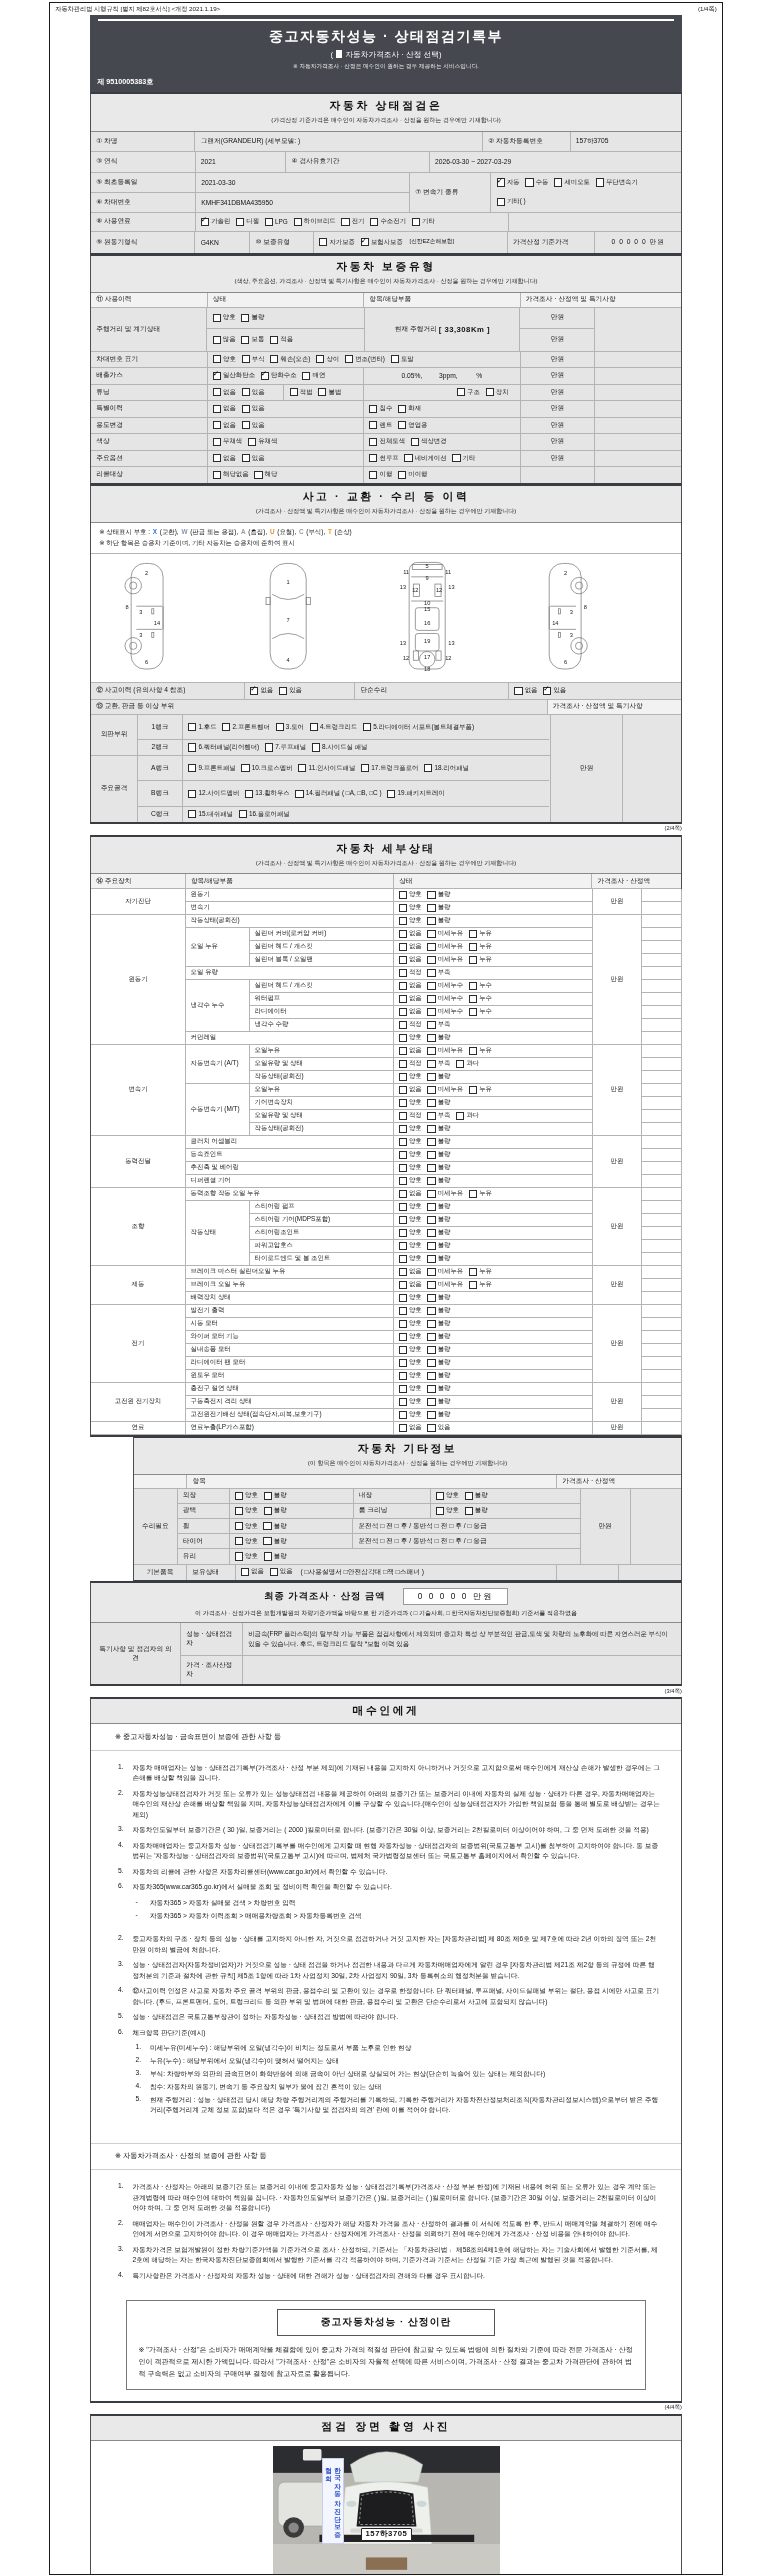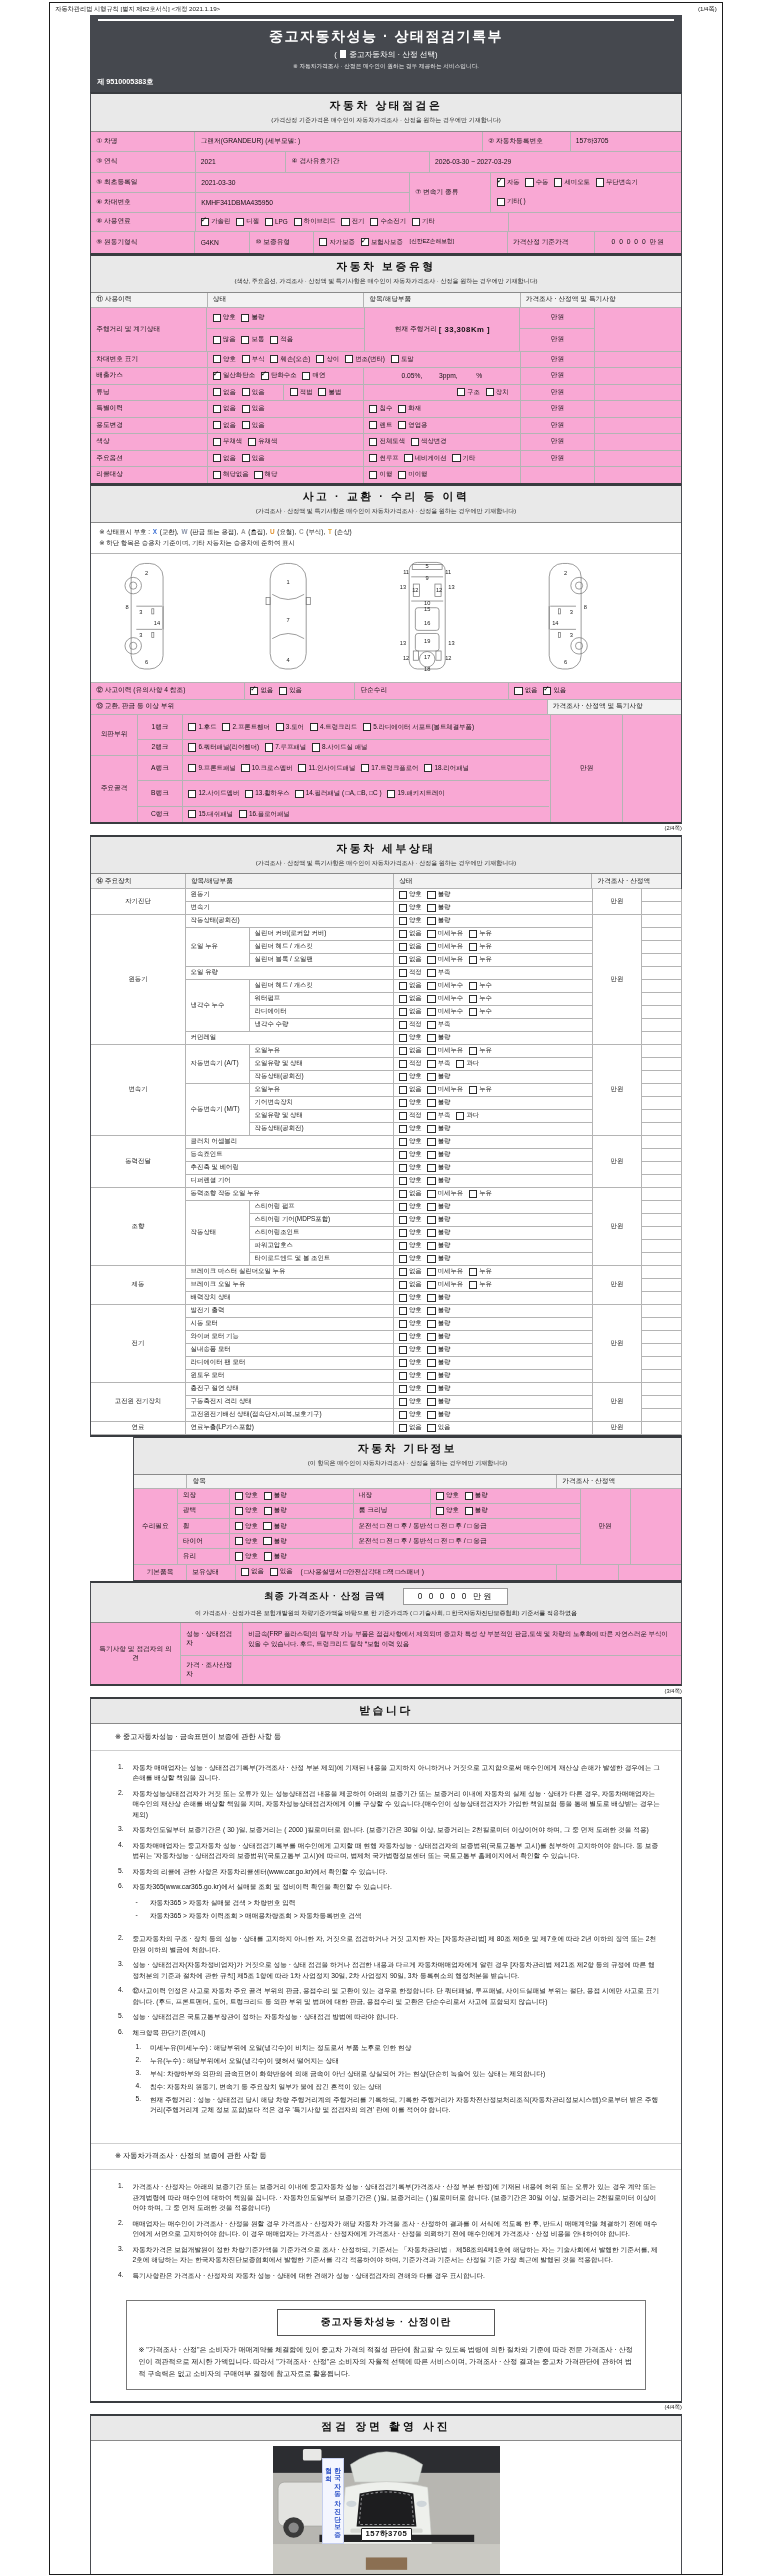--- a/index.html
+++ b/index.html
@@ -14,21 +14,21 @@
   .dh-sub{text-align:center;font-size:7.7px;margin-top:4.1px;}
   .dh-sub .sq{display:inline-block;width:6.2px;height:7.2px;background:#fff;margin:0 3.1px;vertical-align:-1px;}
   .dh-note{text-align:center;font-size:5.7px;margin-top:3.1px;color:#f0f0f0;}
   .dh-no{font-size:7.2px;font-weight:bold;margin-top:6.2px;}
   
   .blk{border:1px solid #4a4d52;border-top:2.1px solid #393c40;border-bottom:2.1px solid #393c40;background:#fff;}
   .band{background:#e9e9e9;border-bottom:0.5px solid #8a8a8a;padding:4.6px 0 5.7px;text-align:center;}
   .band-title{font-size:10.8px;font-weight:bold;letter-spacing:2.6px;}
   .band-sub{font-size:6px;margin-top:3.1px;color:#222;}
   
-  .fr{display:flex;border-bottom:0.5px solid #b4b4b4;background:#f9a8d4;}
+  .fr{display:flex;border-bottom:0.5px solid #b4b4b4;background:#e5e5e5;}
   .fc{border-right:0.5px solid #b4b4b4;padding:1px 5.2px;display:flex;align-items:center;box-sizing:border-box;font-size:6.7px;overflow:hidden;}
   .fc.last{border-right:none;}
   .ctr{justify-content:center;text-align:center;}
   .stk{display:flex;flex-direction:column;flex:none;}
   .wrap{flex-wrap:wrap;row-gap:1.5px;}
   .pre{white-space:pre;}
   .hdr{background:#f2f2f2;}
   
   .ci{display:inline-flex;align-items:center;margin-right:5.7px;white-space:nowrap;}
   .cb{width:6.2px;height:6.2px;border:1px solid #2c2c2c;margin-right:2.1px;position:relative;background:#fff;flex:none;}
@@ -71,21 +71,21 @@
     <span>자동차관리법 시행규칙 [별지 제82호서식] &lt;개정 2021.1.19&gt;</span>
     <span>(1/4쪽)</span>
   </div>
 
   <div class="inner">
 
     <div class="doc-header">
       <div class="wbar"></div>
       <div class="dh-title">중고자동차성능 · 상태점검기록부</div>
       <div class="dh-sub">
-        <span>(</span><span class="sq"></span><span>중고자동차의 · 산정 선택</span><span>)</span>
+        <span>(</span><span class="sq"></span><span>자동차가격조사 · 산정 선택</span><span>)</span>
       </div>
       <div class="dh-note">※ 자동차가격조사 · 산정은 매수인이 원하는 경우 제공하는 서비스입니다.</div>
       <div class="dh-no">제 9510005383호</div>
     </div>
 
     <div class="blk">
       <div class="band">
         <div class="band-title">자동차 상태점검은</div>
         <div class="band-sub">(가격산정 기준가격은 매수인이 자동차가격조사 · 산정을 원하는 경우에만 기재합니다)</div>
       </div>
@@ -1433,21 +1433,21 @@
             <div class="fc" style="width:62px;">가격 · 조사산정자</div>
             <div class="fc" style="width:438px;border-right:none;"></div>
           </div>
         </div>
       </div>
     </div>
     <div class="pagemark" style="width:592px;">(3/4쪽)</div>
 
     <div class="blk">
       <div class="band">
-        <div class="band-title">받습니다</div>
+        <div class="band-title">매수인에게</div>
       </div>
       <div class="ntitle">※ 중고자동차성능 · 금속표면이 보증에 관한 사항 등</div>
       <div class="nsec" id="notice-s1">
           <div class="nrow">
             <span class="nnum">1.</span>
             <div class="ntxt">자동차 매매업자는 성능 · 상태점검기록부(가격조사 · 산정 부분 제외)에 기재된 내용을 고지하지 아니하거나 거짓으로 고지함으로써 매수인에게 재산상 손해가 발생한 경우에는 그 손해를 배상할 책임을 집니다.</div>
           </div>
           <div class="nrow">
             <span class="nnum">2.</span>
             <div class="ntxt">자동차성능상태점검자가 거짓 또는 오류가 있는 성능상태점검 내용을 제공하여 아래의 보증기간 또는 보증거리 이내에 자동차의 실제 성능 · 상태가 다른 경우, 자동차매매업자는 매수인의 재산상 손해를 배상할 책임을 지며, 자동차성능상태점검자에게 이를 구상할 수 있습니다.(매수인이 성능상태점검자가 가입한 책임보험 등을 통해 별도로 배상받는 경우는 제외)</div>

